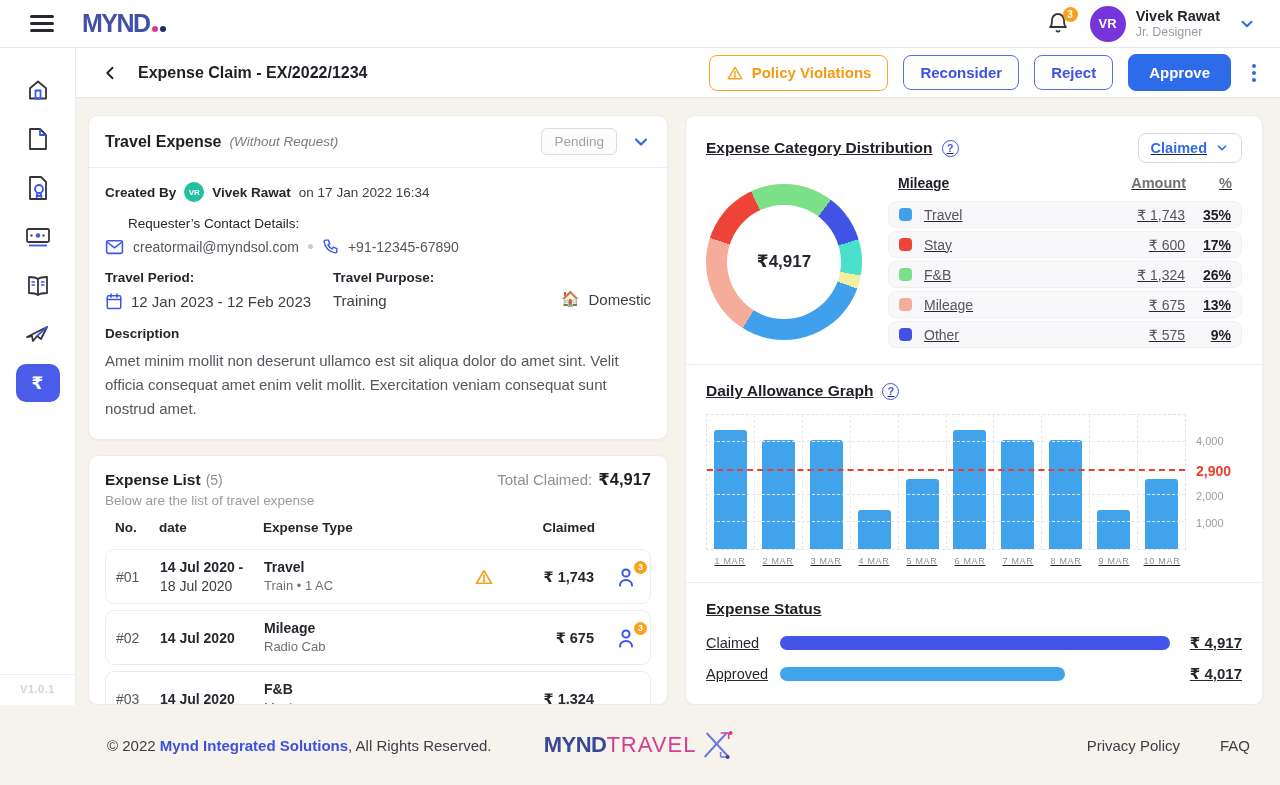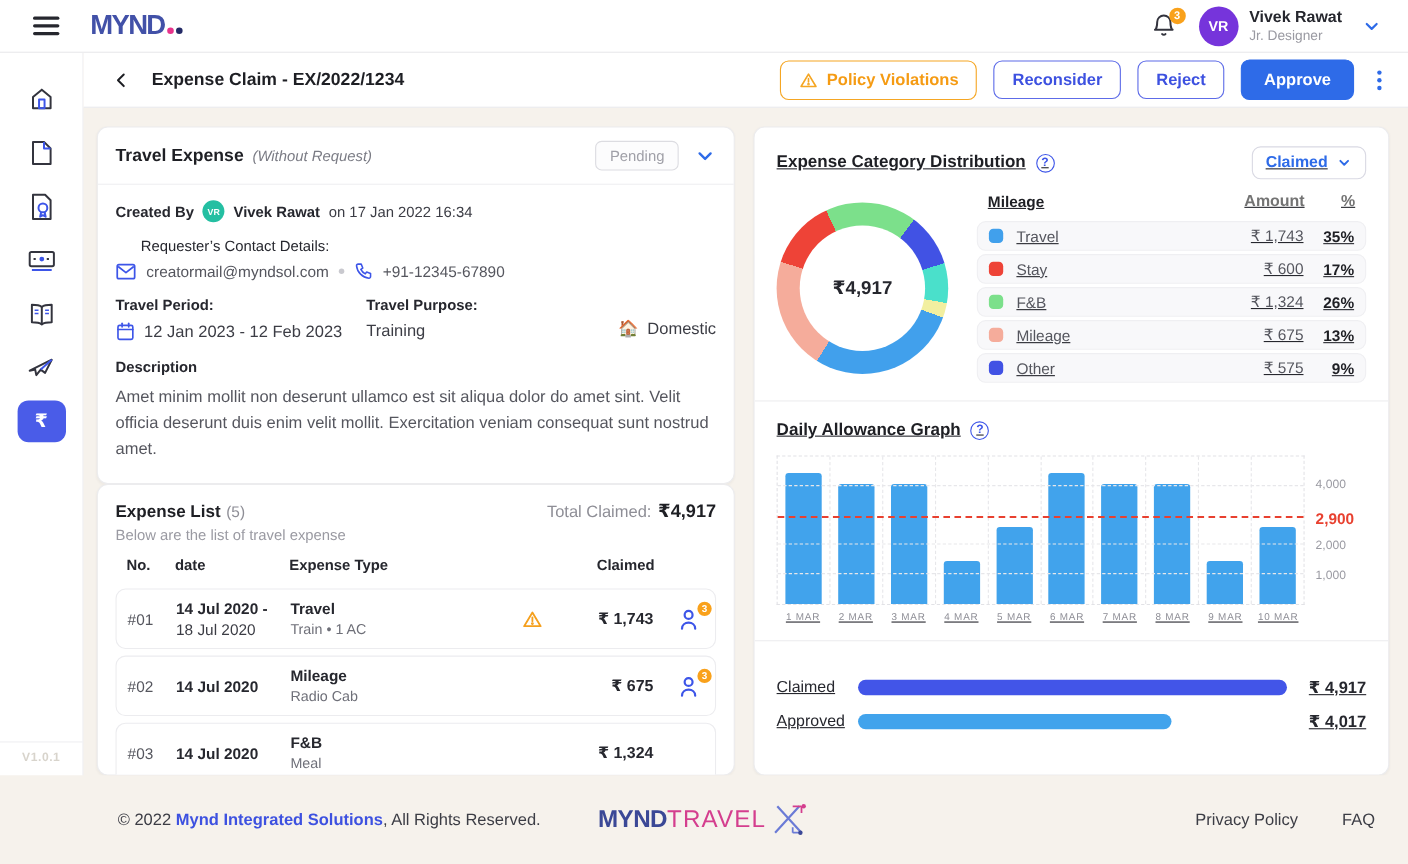--- a/index.html
+++ b/index.html
@@ -38,21 +38,21 @@
   .tb-actions { margin-left:auto; display:flex; align-items:center; gap:15px; }
   .btn { border-radius:8px; font-size:15px; font-weight:700; padding:8px 16px; cursor:pointer; background:#fff; display:flex; align-items:center; gap:8px; border:1.5px solid transparent; }
   .btn-warn { color:#F59B13; border-color:#F5A623; }
   .btn-outline { color:#3D51E0; border-color:#5D6BE8; }
   .btn-primary { background:#2E6BE8; color:#fff; border-color:#2E6BE8; padding:9px 20px; }
   .kebab { display:flex; flex-direction:column; gap:3px; padding:4px 6px; cursor:pointer; }
   .kebab i { width:4px; height:4px; border-radius:50%; background:#2E6BE8; }
 
   
   .content { flex:1; display:flex; gap:17px; padding:17px 17px 0 12px; overflow:hidden; }
-  .col-left { width:580px; display:flex; flex-direction:column; min-height:0; }
+  .col-left { width:580px; display:flex; flex-direction:column; gap:15px; min-height:0; }
   .col-right { flex:1; min-height:0; }
   .card { background:#fff; border:1px solid #ECECEE; border-radius:10px; box-shadow:0 1px 2px rgba(40,40,60,.04); }
 
   
   .card-head { display:flex; align-items:center; padding:12px 16px; border-bottom:1px solid #EFEFF2; }
   .card-title { font-size:16px; font-weight:700; color:#1E1F24; }
   .card-sub { font-size:13.5px; font-style:italic; color:#7A7B84; margin-left:8px; }
   .pending-badge { margin-left:auto; border:1px solid #DCDCE1; border-radius:6px; color:#A0A0A8; font-size:13.5px; padding:5px 12px; background:#FCFCFD; }
   .collapse-btn { margin-left:14px; cursor:pointer; display:flex; align-items:center; }
   .travel-body { padding:14px 16px 18px; }
@@ -329,21 +329,21 @@
                 <div class="tp-value">
                     <span>Training</span>
                   </div>
               </div>
               <div class="domestic">
                 <span>🏠</span>
                 <span>Domestic</span>
               </div>
             </div>
             <div class="desc-label">Description</div>
-            <p class="desc-text">Amet minim mollit non deserunt ullamco est sit aliqua dolor do amet sint. Velit officia deserunt duis enim velit mollit. Exercitation veniam consequat sunt nostrud amet.</p>
+            <p class="desc-text">Amet minim mollit non deserunt ullamco est sit aliqua dolor do amet sint. Velit officia consequat amet enim velit mollit. Exercitation veniam consequat sunt nostrud amet.</p>
           </div>
         </section>
 
         <section class="card list-card">
           <div class="list-head">
             <span class="list-title">Expense List</span>
             <span class="list-count">(5)</span>
             <span class="total-label">Total Claimed:</span>
             <span class="total-val">₹4,917</span>
           </div>
@@ -531,20 +531,23 @@
                 <span class="xl">8 MAR</span>
                 <span class="xl">9 MAR</span>
                 <span class="xl">10 MAR</span>
                 <span class="ysp"></span>
               </div>
           </div>
 
           <div class="divider"></div>
 
           <div class="panel">
+            <div class="panel-head">
+              <span class="panel-title">Expense Status</span>
+            </div>
             <div class="status-rows" id="status-rows">
                 <div class="st-row">
                   <span class="st-label">Claimed</span>
                   <div class="st-track">
                     <div class="st-bar" style="width: 100%; background: rgb(66, 85, 232);"></div>
                   </div>
                   <span class="st-amt">₹ 4,917</span>
                 </div>
                 <div class="st-row">
                   <span class="st-label">Approved</span>

